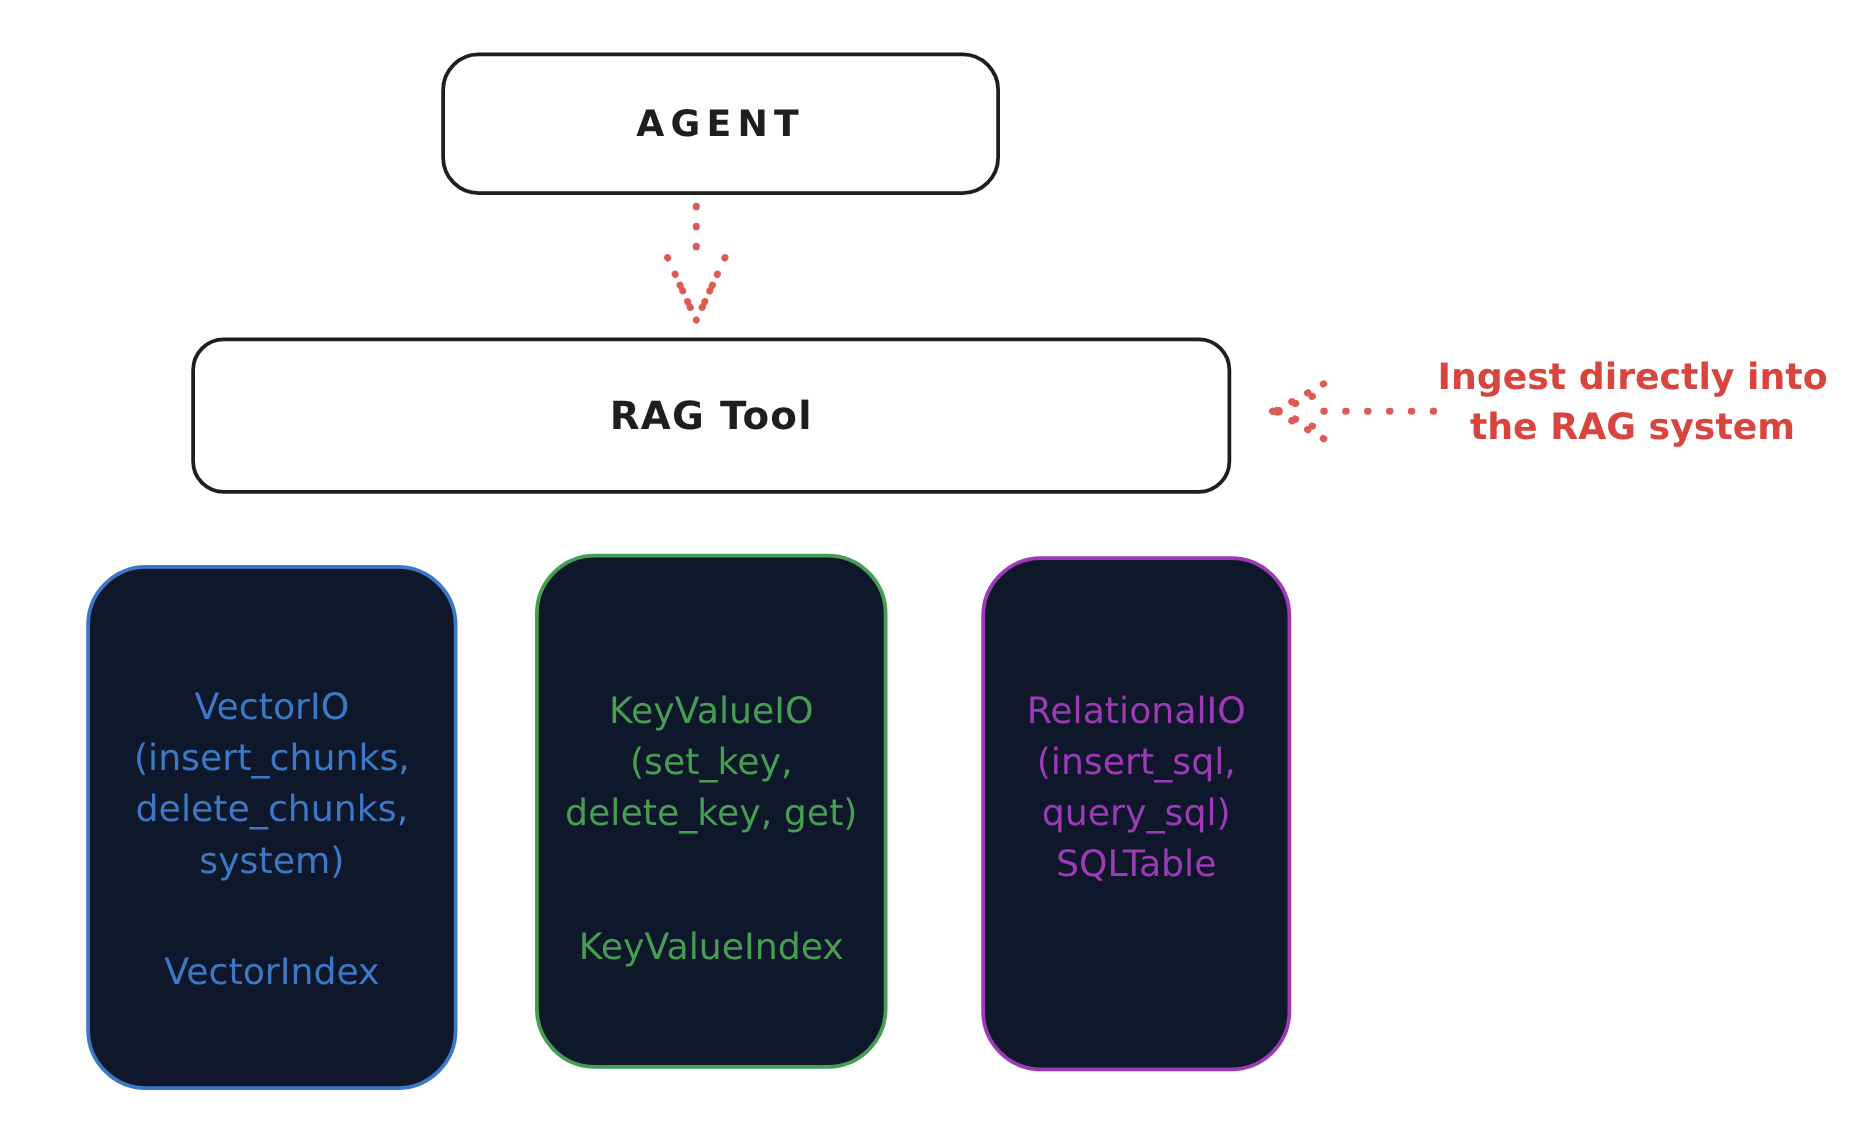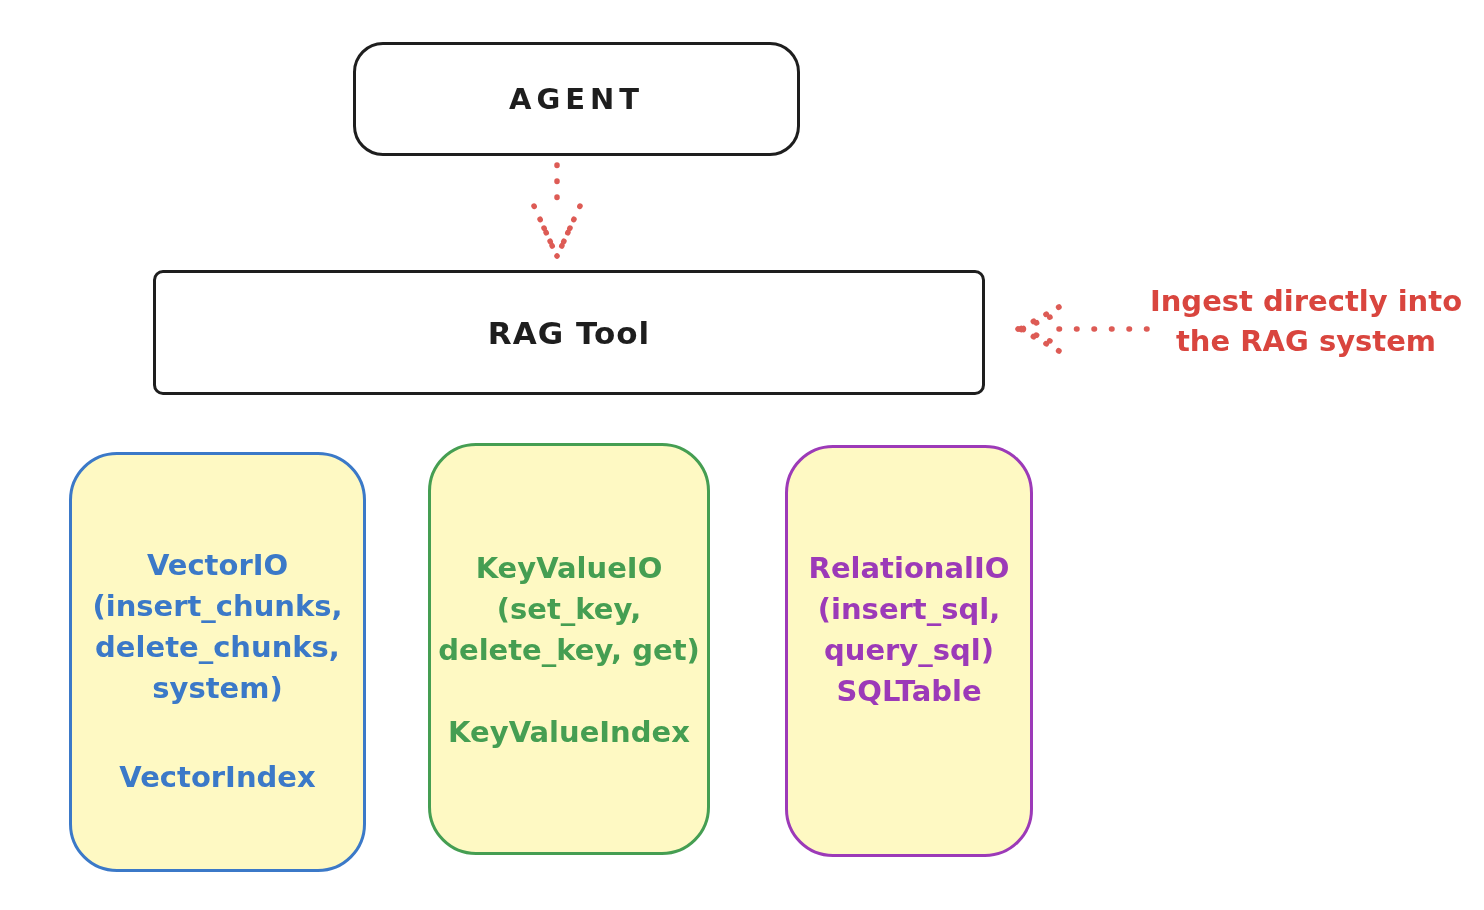--- a/index.html
+++ b/index.html
@@ -21,42 +21,42 @@
     justify-content: center;
     color: var(--ink);
   }
   .agent-node {
     left: 353px; top: 42px; width: 447px; height: 114px;
     border-radius: 30px;
     font-size: 29px; font-weight: 700; letter-spacing: 5px;
   }
   .rag-node {
     left: 153px; top: 270px; width: 832px; height: 125px;
-    border-radius: 10px;
+    border-radius: 26px;
     font-size: 31px; font-weight: 600; letter-spacing: 1px;
   }
   .store-node {
     position: absolute;
     box-sizing: border-box;
     border: 3.5px solid;
     border-radius: 48px;
-    background: #fef9c3;
+    background: #0f172a;
     display: flex;
     flex-direction: column;
     align-items: center;
     text-align: center;
     font-size: 29px;
-    font-weight: 700;
+    font-weight: 400;
     line-height: 41px;
   }
   .store-blue   { left: 69px;  top: 452px; width: 297px; height: 420px; padding-top: 90px;  border-color: var(--blue);   color: var(--blue); }
   .store-green  { left: 428px; top: 443px; width: 282px; height: 412px; padding-top: 102px; border-color: var(--green);  color: var(--green); }
   .store-purple { left: 785px; top: 445px; width: 248px; height: 412px; padding-top: 100px; border-color: var(--purple); color: var(--purple); }
   .index-label-blue   { margin-top: 48px; }
-  .index-label-green  { margin-top: 41px; }
+  .index-label-green  { margin-top: 66px; }
   .index-label-purple { }
   .annotation {
     position: absolute;
     left: 1138px; top: 281px; width: 336px;
     text-align: center;
     color: var(--red);
     font-size: 29px;
     font-weight: 700;
     line-height: 40px;
   }

